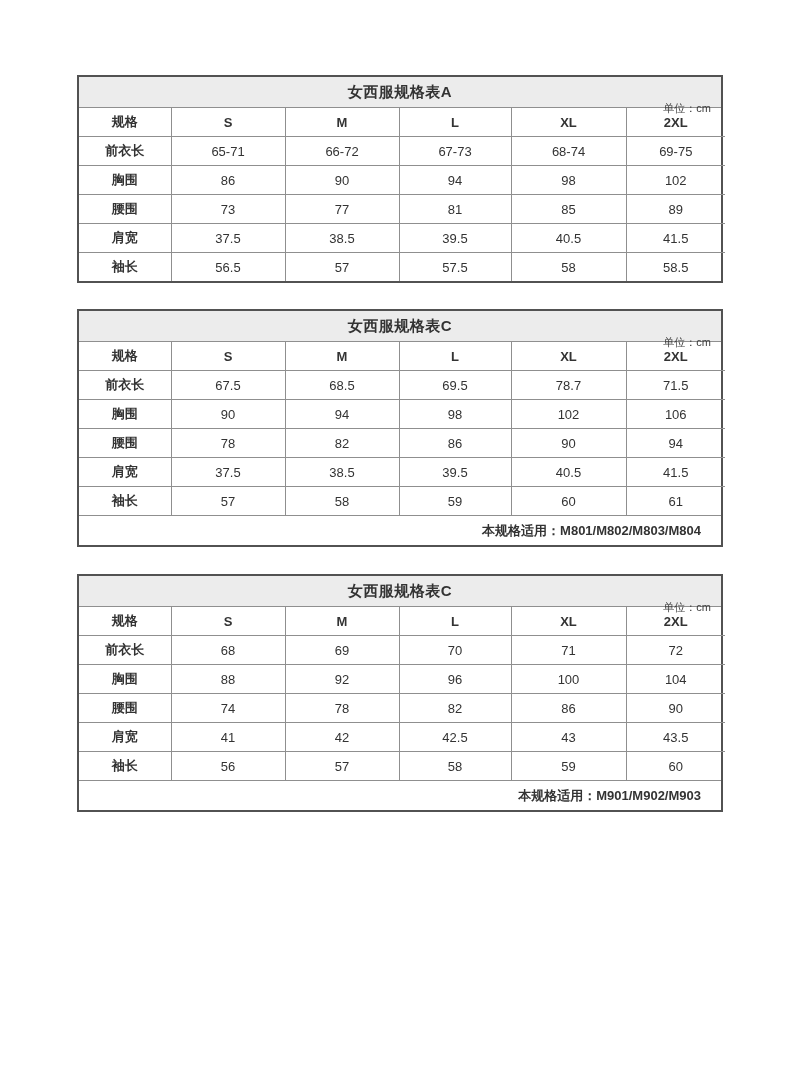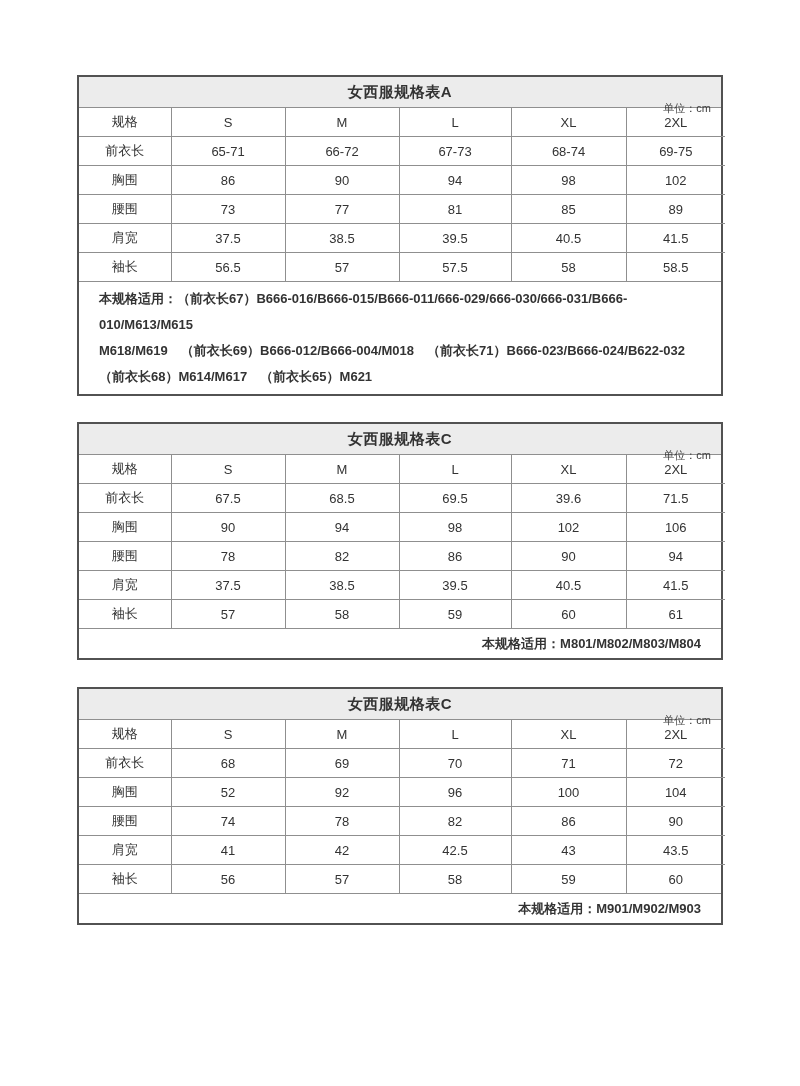--- a/index.html
+++ b/index.html
@@ -58,21 +58,21 @@
     table-layout: fixed;
   }
   table.grid th, table.grid td {
     border: 1px solid #8f8f8f;
     height: 28px;
     padding: 0;
     text-align: center;
     vertical-align: middle;
     font-size: 13px;
   }
-  table.grid th { font-weight: normal; }
+  table.grid th { font-weight: bold; }
   table.grid td { font-weight: normal; }
   table.grid tr > *:first-child { border-left: none; }
   table.grid tr > *:last-child  { border-right: none; }
   table.grid tr:first-child > * { border-top: none; }
   table.grid tr:last-child > *  { border-bottom: none; }
   .note {
     border-top: 1px solid #8f8f8f;
     padding: 4px 20px;
     font-size: 13px;
     font-weight: bold;
@@ -145,25 +145,20 @@
       <tr>
         <th>袖长</th>
         <td>56.5</td>
         <td>57</td>
         <td>57.5</td>
         <td>58</td>
         <td>58.5</td>
       </tr>
     </tbody>
       </table>
-    <div class="note">
-      <div class="note-line">本规格适用：（前衣长67）B666-016/B666-015/B666-011/666-029/666-030/666-031/B666-010/M613/M615</div>
-      <div class="note-line">M618/M619　（前衣长69）B666-012/B666-004/M018　（前衣长71）B666-023/B666-024/B622-032</div>
-      <div class="note-line">（前衣长68）M614/M617　（前衣长65）M621</div>
-    </div>
   </section>
 
   <section class="spec-table gap-b">
     <div class="title-bar">
       <span class="title">女西服规格表C</span>
       <span class="unit">单位：cm</span>
     </div>
     <table class="grid">
       <colgroup>
         <col style="width:92px">
@@ -180,21 +175,21 @@
         <th>M</th>
         <th>L</th>
         <th>XL</th>
         <th>2XL</th>
       </tr>
       <tr>
         <th>前衣长</th>
         <td>67.5</td>
         <td>68.5</td>
         <td>69.5</td>
-        <td>39.6</td>
+        <td>78.7</td>
         <td>71.5</td>
       </tr>
       <tr>
         <th>胸围</th>
         <td>90</td>
         <td>94</td>
         <td>98</td>
         <td>102</td>
         <td>106</td>
       </tr>
@@ -255,21 +250,21 @@
       <tr>
         <th>前衣长</th>
         <td>68</td>
         <td>69</td>
         <td>70</td>
         <td>71</td>
         <td>72</td>
       </tr>
       <tr>
         <th>胸围</th>
-        <td>52</td>
+        <td>88</td>
         <td>92</td>
         <td>96</td>
         <td>100</td>
         <td>104</td>
       </tr>
       <tr>
         <th>腰围</th>
         <td>74</td>
         <td>78</td>
         <td>82</td>

